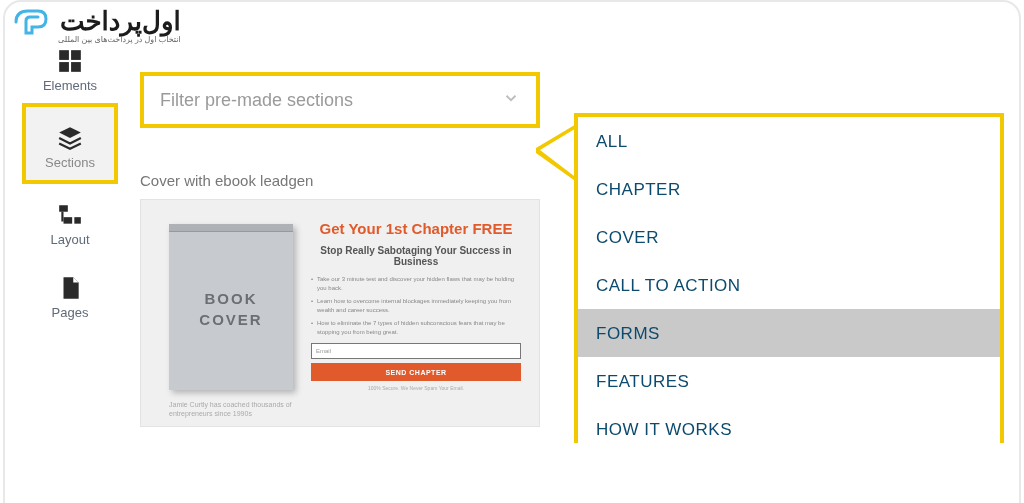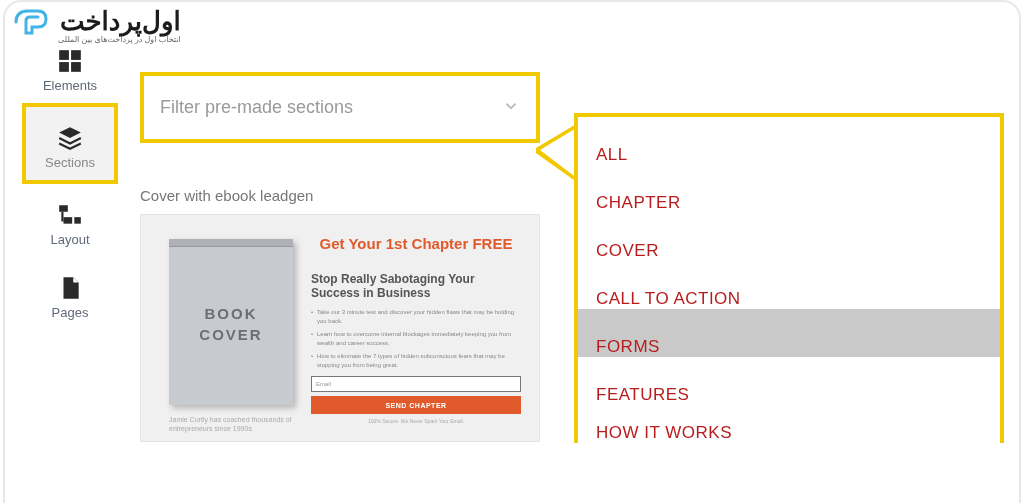--- a/index.html
+++ b/index.html
@@ -17,45 +17,45 @@
   .side-item{width:96px;text-align:center;padding:18px 0 10px;color:#606a78;cursor:pointer}
   .side-item .lbl{font-size:13px;margin-top:0;color:#606a78}
   .side-item.hl{border:4px solid #f2c800;background:#f2f2f2}
   .side-item.hl .lbl{color:#888}
   .side-icon svg{width:26px;height:26px;fill:#2a2a2a}
   .side-item:nth-child(2){background:#f2f2f2}
 
   .main{position:absolute;left:140px;top:40px;width:400px}
   .btn-primary{background:#4fa6ff;color:#fff;border:none;border-radius:6px;width:400px;height:48px;font-size:18px;font-weight:600;cursor:pointer}
 
-  .filter-box{margin-top:32px;width:400px;height:71px;border:4px solid #f2c800;background:#fff;display:flex;align-items:center;padding:0 16px;justify-content:space-between;position:relative;cursor:pointer}
+  .filter-box{margin-top:32px;width:400px;height:56px;border:4px solid #f2c800;background:#fff;display:flex;align-items:center;padding:0 16px;justify-content:space-between;position:relative;cursor:pointer}
   .filter-text{color:#9a9a9a;font-size:18px}
   .filter-box svg{width:18px;height:18px;fill:#bdbdbd}
 
   .connector{position:absolute;left:536px;top:123px;width:42px;height:60px;pointer-events:none}
   .connector svg{width:42px;height:60px}
 
   .card-title{margin-top:44px;font-size:15px;color:#777}
   .card{margin-top:10px;width:400px;height:228px;border:1px solid #e3e3e3;background:#f0f0f0;position:relative;overflow:hidden}
   .book{position:absolute;left:28px;top:24px;width:124px;height:166px;background:#c7cbcf;box-shadow:3px 3px 6px rgba(0,0,0,.25)}
   .book-top{height:8px;background:#aeb2b6;border-bottom:1px solid #999}
   .book-txt{text-align:center;margin-top:56px;font-size:15px;letter-spacing:2px;color:#6b6f73;font-weight:600;line-height:1.4}
   .promo{position:absolute;left:170px;top:20px;width:210px}
   .promo-h{color:#e05a2b;font-size:15px;font-weight:700;text-align:center}
-  .promo-sub{font-size:12px;font-weight:700;color:#555;text-align:left;margin-top:20px}
+  .promo-sub{font-size:10px;font-weight:700;color:#555;text-align:center;margin-top:8px}
   .promo-bullets{margin-top:8px;font-size:6px;color:#888;line-height:1.5}
   .promo-bullets li{list-style:none;padding-left:6px;position:relative;margin-bottom:4px}
   .promo-bullets li::before{content:"•";position:absolute;left:0;color:#888}
   .email-line{margin-top:6px;height:16px;border:1px solid #777;background:#fff;padding:2px 4px;font-size:6px;color:#999;display:flex;align-items:center}
   .send-btn{margin-top:4px;height:18px;background:#e05a2b;color:#fff;font-size:7px;font-weight:700;display:flex;align-items:center;justify-content:center;letter-spacing:.5px}
   .secure-txt{font-size:5px;color:#aaa;text-align:center;margin-top:4px}
   .coach-txt{position:absolute;bottom:8px;left:28px;font-size:7px;color:#aaa;line-height:1.3}
 
   .dropdown{position:absolute;left:574px;top:113px;width:430px;border-left:4px solid #f2c800;border-right:4px solid #f2c800;}
-  .dd-item{height:48px;display:flex;align-items:flex-end;padding:0 18px;color:#b91c1c;font-size:17px;letter-spacing:.5px;cursor:pointer}
+  .dd-item{height:48px;display:flex;align-items:flex-start;padding:15px 18px;color:#0c4a6e;font-size:17px;letter-spacing:.5px;cursor:pointer}
   .dd-item.sel{background:#c9c9c9}
   .last-item{height:38px}
   .dd-top{height:4px;background:#f2c800}
   
 </style>
 </head>
 <body>
 
 <div class="outer"></div>
 

